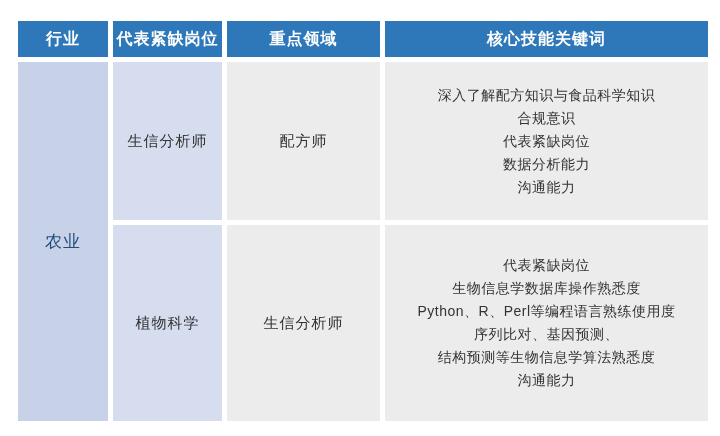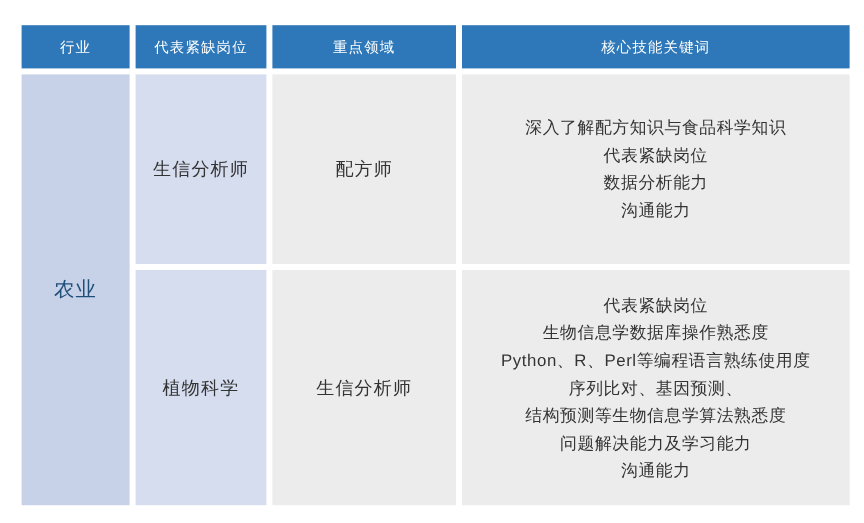--- a/index.html
+++ b/index.html
@@ -24,22 +24,22 @@
   }
   .cell {
     display: flex;
     align-items: center;
     justify-content: center;
     text-align: center;
   }
   .header {
     background: var(--header-bg, #2E78B9);
     color: var(--header-text, #ffffff);
-    font-weight: normal;
-    font-size: 12px;
+    font-weight: bold;
+    font-size: 16px;
     letter-spacing: 1px;
   }
   .industry {
     grid-column: 1;
     grid-row: 2 / 4;
     background: var(--industry-bg, #C7D2E8);
     color: var(--industry-text, #1F4E79);
     font-weight: normal;
     font-size: 17px;
     letter-spacing: 1px;
@@ -74,31 +74,31 @@
     <div class="cell header">代表紧缺岗位</div>
     <div class="cell header">重点领域</div>
     <div class="cell header">核心技能关键词</div>
 
     <div class="cell industry">农业</div>
 
     <div class="cell field">生信分析师</div>
     <div class="cell detail">配方师</div>
     <div class="cell detail skills">
         <div class="skill-line">深入了解配方知识与食品科学知识</div>
+        <div class="skill-line">合规意识</div>
         <div class="skill-line">代表紧缺岗位</div>
         <div class="skill-line">数据分析能力</div>
         <div class="skill-line">沟通能力</div>
       </div>
 
     <div class="cell field">植物科学</div>
     <div class="cell detail">生信分析师</div>
     <div class="cell detail skills">
         <div class="skill-line">代表紧缺岗位</div>
         <div class="skill-line">生物信息学数据库操作熟悉度</div>
         <div class="skill-line">Python、R、Perl等编程语言熟练使用度</div>
         <div class="skill-line">序列比对、基因预测、</div>
         <div class="skill-line">结构预测等生物信息学算法熟悉度</div>
-        <div class="skill-line">问题解决能力及学习能力</div>
         <div class="skill-line">沟通能力</div>
       </div>
 
   </div>
 </div>
 
 </body></html>

